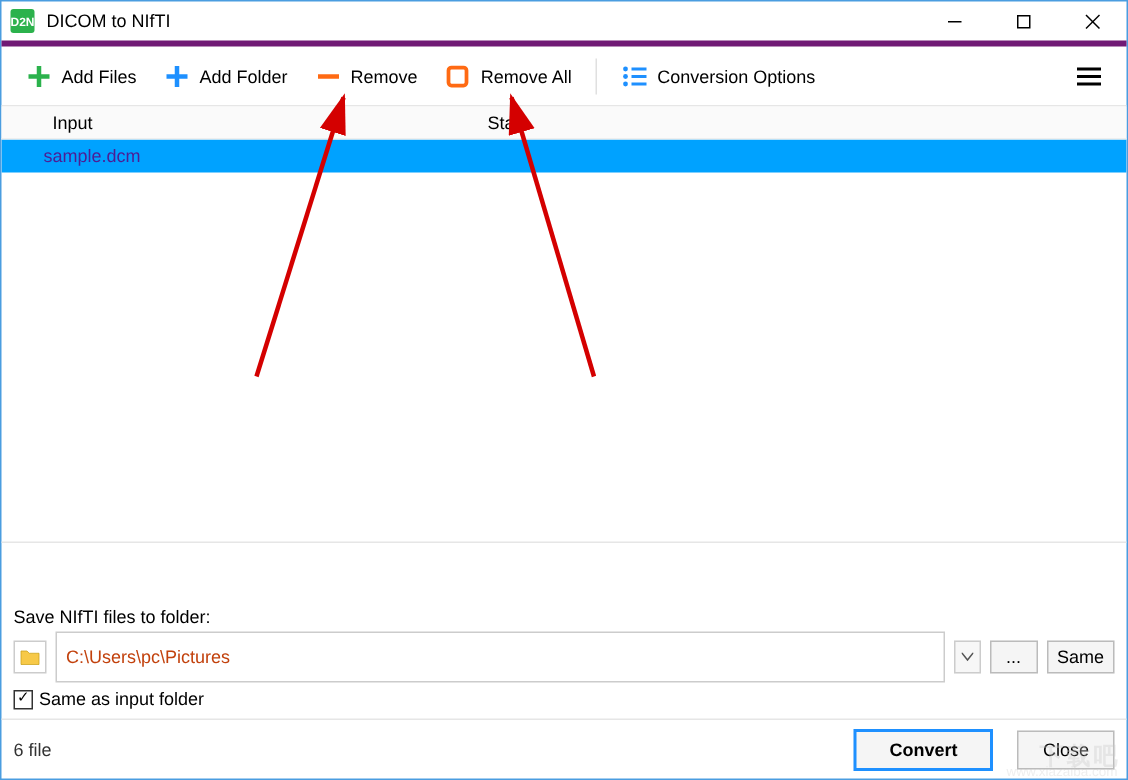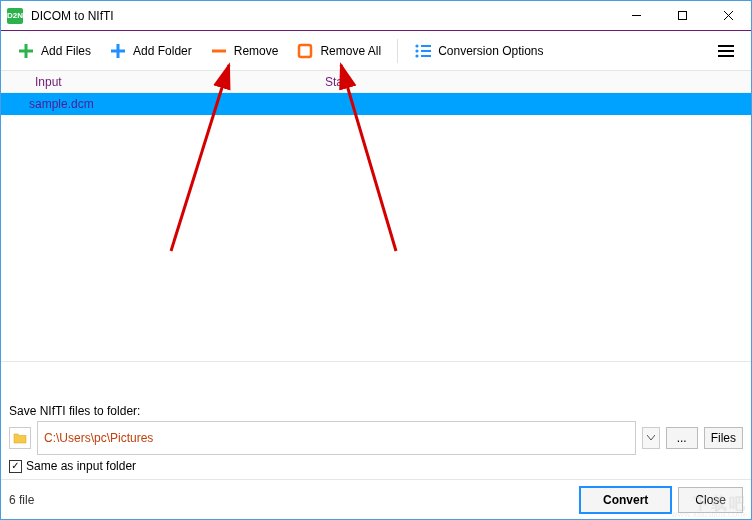--- a/index.html
+++ b/index.html
@@ -1,40 +1,40 @@
 <!DOCTYPE html>
 <html><head>
 <meta charset="utf-8">
 <style>
   * { box-sizing: border-box; margin: 0; padding: 0; font-family: "Segoe UI", Tahoma, sans-serif; font-size: 12px; }
   html, body { width: 752px; height: 520px; background: #fff; overflow: hidden; }
   .window { width: 752px; height: 520px; border: 1px solid #4a9de0; display: flex; flex-direction: column; background: #fff; position: relative; }
   
-  .titlebar { height: 30px; display: flex; align-items: center; padding: 0 0 0 6px; border-bottom: 1px solid #701a75; }
+  .titlebar { height: 30px; display: flex; align-items: center; padding: 0 0 0 6px; border-bottom: 4px solid #701a75; }
   .app-icon { width: 16px; height: 16px; background: #2bb24c; border-radius: 2px; color: #fff; font-size: 8px; font-weight: bold; display: flex; align-items: center; justify-content: center; }
   .title { margin-left: 8px; font-size: 12px; color: #000; }
   .win-controls { margin-left: auto; display: flex; }
   .win-btn { width: 46px; height: 30px; display: flex; align-items: center; justify-content: center; color: #000; }
   .win-btn svg { stroke: #000; stroke-width: 1; fill: none; }
   
   .toolbar { height: 40px; display: flex; align-items: center; padding: 0 8px; border-bottom: 1px solid #e6e6e6; gap: 2px; }
   .tbtn { display: flex; align-items: center; gap: 6px; padding: 4px 8px; border-radius: 3px; cursor: default; }
   .tbtn span.lbl { color: #000; }
   .ico { width: 18px; height: 18px; display: flex; align-items: center; justify-content: center; }
   .plus-green svg { stroke: #2bb24c; stroke-width: 3; }
   .plus-blue svg { stroke: #1e90ff; stroke-width: 3; }
   .minus-or svg { stroke: #ff6a13; stroke-width: 3; }
   .square-or svg { stroke: #ff6a13; stroke-width: 2.5; fill: none; }
   .list-blue svg { stroke: #1e90ff; stroke-width: 2; }
   .sep { width: 1px; height: 24px; background: #e0e0e0; margin: 0 6px; }
   .spacer { flex: 1; }
   .hamburger svg { stroke: #000; stroke-width: 2; }
   
   .table-area { flex: 1; display: flex; flex-direction: column; }
-  .thead { height: 22px; background: #fafafa; border-bottom: 1px solid #eee; display: flex; align-items: center; color: #701a75; padding-left: 14px; }
+  .thead { height: 22px; background: #fafafa; border-bottom: 1px solid #eee; display: flex; align-items: center; color: #000000; padding-left: 14px; }
   .col-input { width: 310px; padding-left: 20px; }
   .col-output { width: 280px; }
   .col-state { flex: 1; }
   .tbody { flex: 1; overflow: auto; }
   .row { height: 22px; display: flex; align-items: center; background: #00a2ff; color: #4c1d95; padding-left: 14px; }
   .row .cell-input { width: 310px; padding-left: 14px; }
   .row .cell-output { width: 280px; }
   .row .cell-state { flex: 1; }
   
   .save-section { padding: 6px 8px 6px 8px; border-top: 1px solid #e6e6e6; }
@@ -44,21 +44,21 @@
   .folder-icon svg { fill: #f7c948; stroke: #caa21a; stroke-width: 0.5; }
   .path-input { flex: 1; height: 34px; border: 1px solid #ccc; background: #fff; display: flex; align-items: center; padding: 0 6px; color: #c2410c; }
   .path-drop { width: 18px; height: 22px; border: 1px solid #ccc; background: #f7f7f7; display: flex; align-items: center; justify-content: center; }
   .btn-sm { height: 22px; min-width: 32px; padding: 0 6px; border: 1px solid #bbb; background: #f5f5f5; display: flex; align-items: center; justify-content: center; }
   .chk-row { margin-top: 4px; display: flex; align-items: center; gap: 4px; color: #000; }
   .chk { width: 13px; height: 13px; border: 1px solid #333; display: flex; align-items: center; justify-content: center; font-size: 10px; line-height: 1; }
   
   .footer { height: 40px; border-top: 1px solid #e6e6e6; display: flex; align-items: center; padding: 0 8px; }
   .status { color: #333; }
   .footer .spacer { flex: 1; }
-  .btn { height: 26px; padding: 0 16px; border: 1px solid #bbb; background: #f5f5f5; display: flex; align-items: center; justify-content: center; margin-left: 6px; }
+  .btn { height: 26px; padding: 0 16px; border: 1px solid #bbb; background: #f5f5f5; display: flex; align-items: center; justify-content: center; margin-left: 16px; }
   .btn.primary { border: 2px solid #1e90ff; font-weight: 600; padding: 0 22px; height: 28px; }
   
   .arrows { position: absolute; left: 0; top: 0; pointer-events: none; }
   
   .watermark { position: absolute; right: 4px; bottom: 4px; color: #c8c8c8; font-size: 16px; font-weight: 600; opacity: 0.35; letter-spacing: 2px; pointer-events: none; }
   .watermark-sub { position: absolute; right: 6px; bottom: 0px; color: #c8c8c8; font-size: 9px; opacity: 0.3; pointer-events: none; }
 </style>
 </head>
 <body>
 
@@ -173,21 +173,21 @@
       </div>
       <div class="path-drop">
         <svg width="8" height="6">
             <path d="M0 0 L4 5 L8 0" fill="none" stroke="#555"></path>
           </svg>
       </div>
       <div class="btn-sm">
         <span>...</span>
       </div>
       <div class="btn-sm">
-        <span>Files</span>
+        <span>Same</span>
       </div>
     </div>
     <div class="chk-row">
       <div class="chk">✓</div>
       <span>Same as input folder</span>
     </div>
   </div>
 
   <div class="footer">
     <div class="status">6 file</div>

